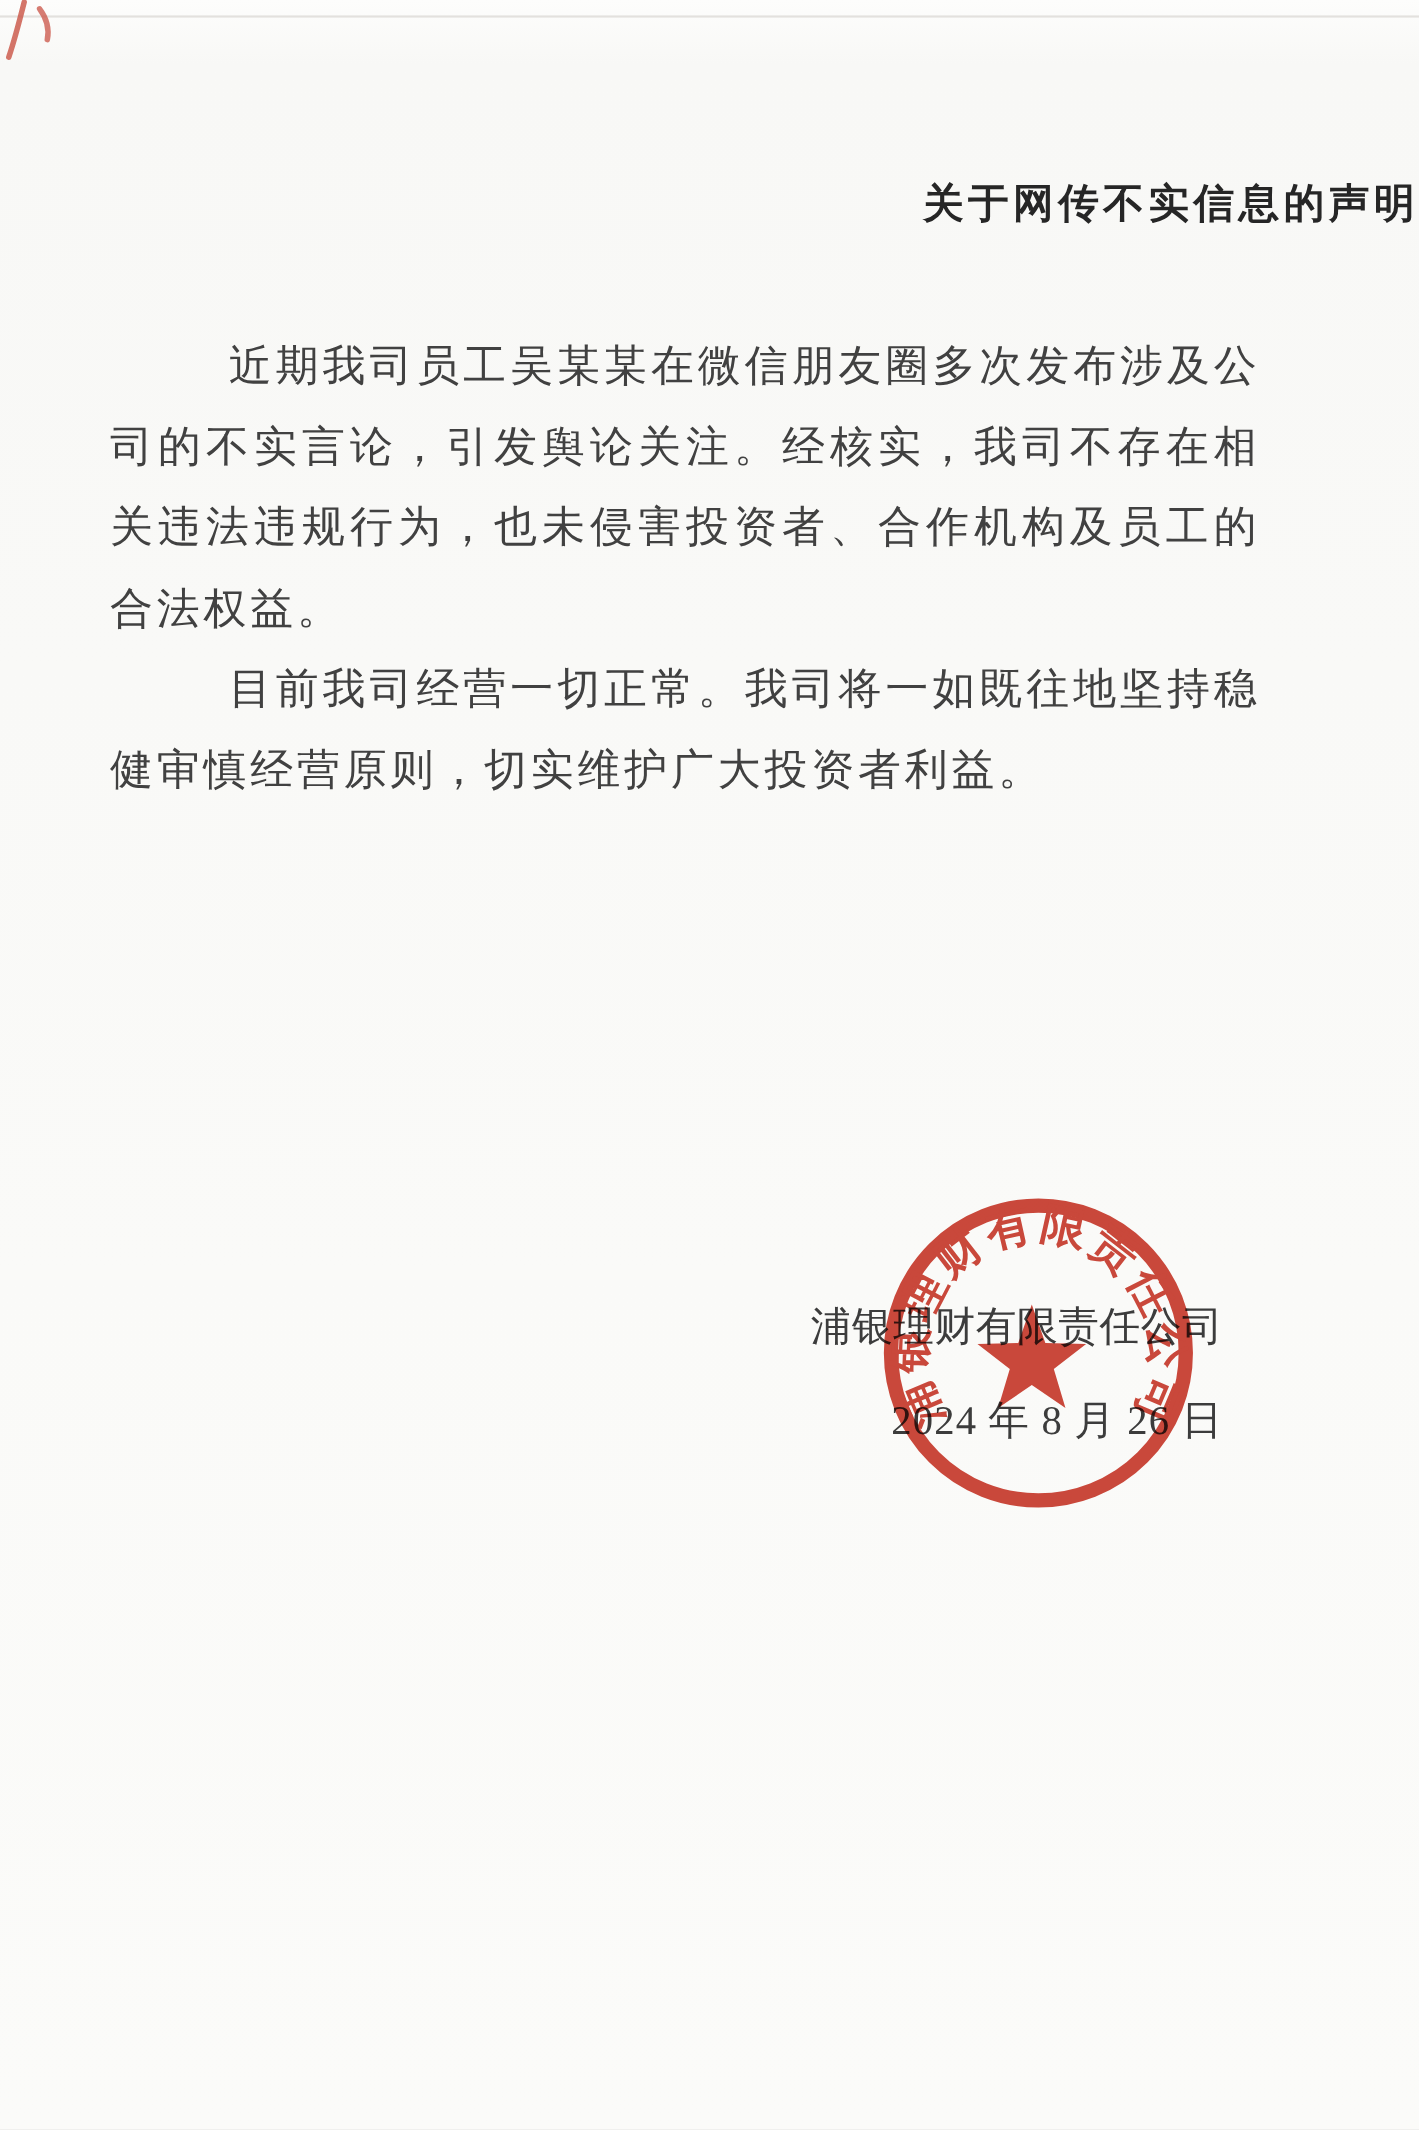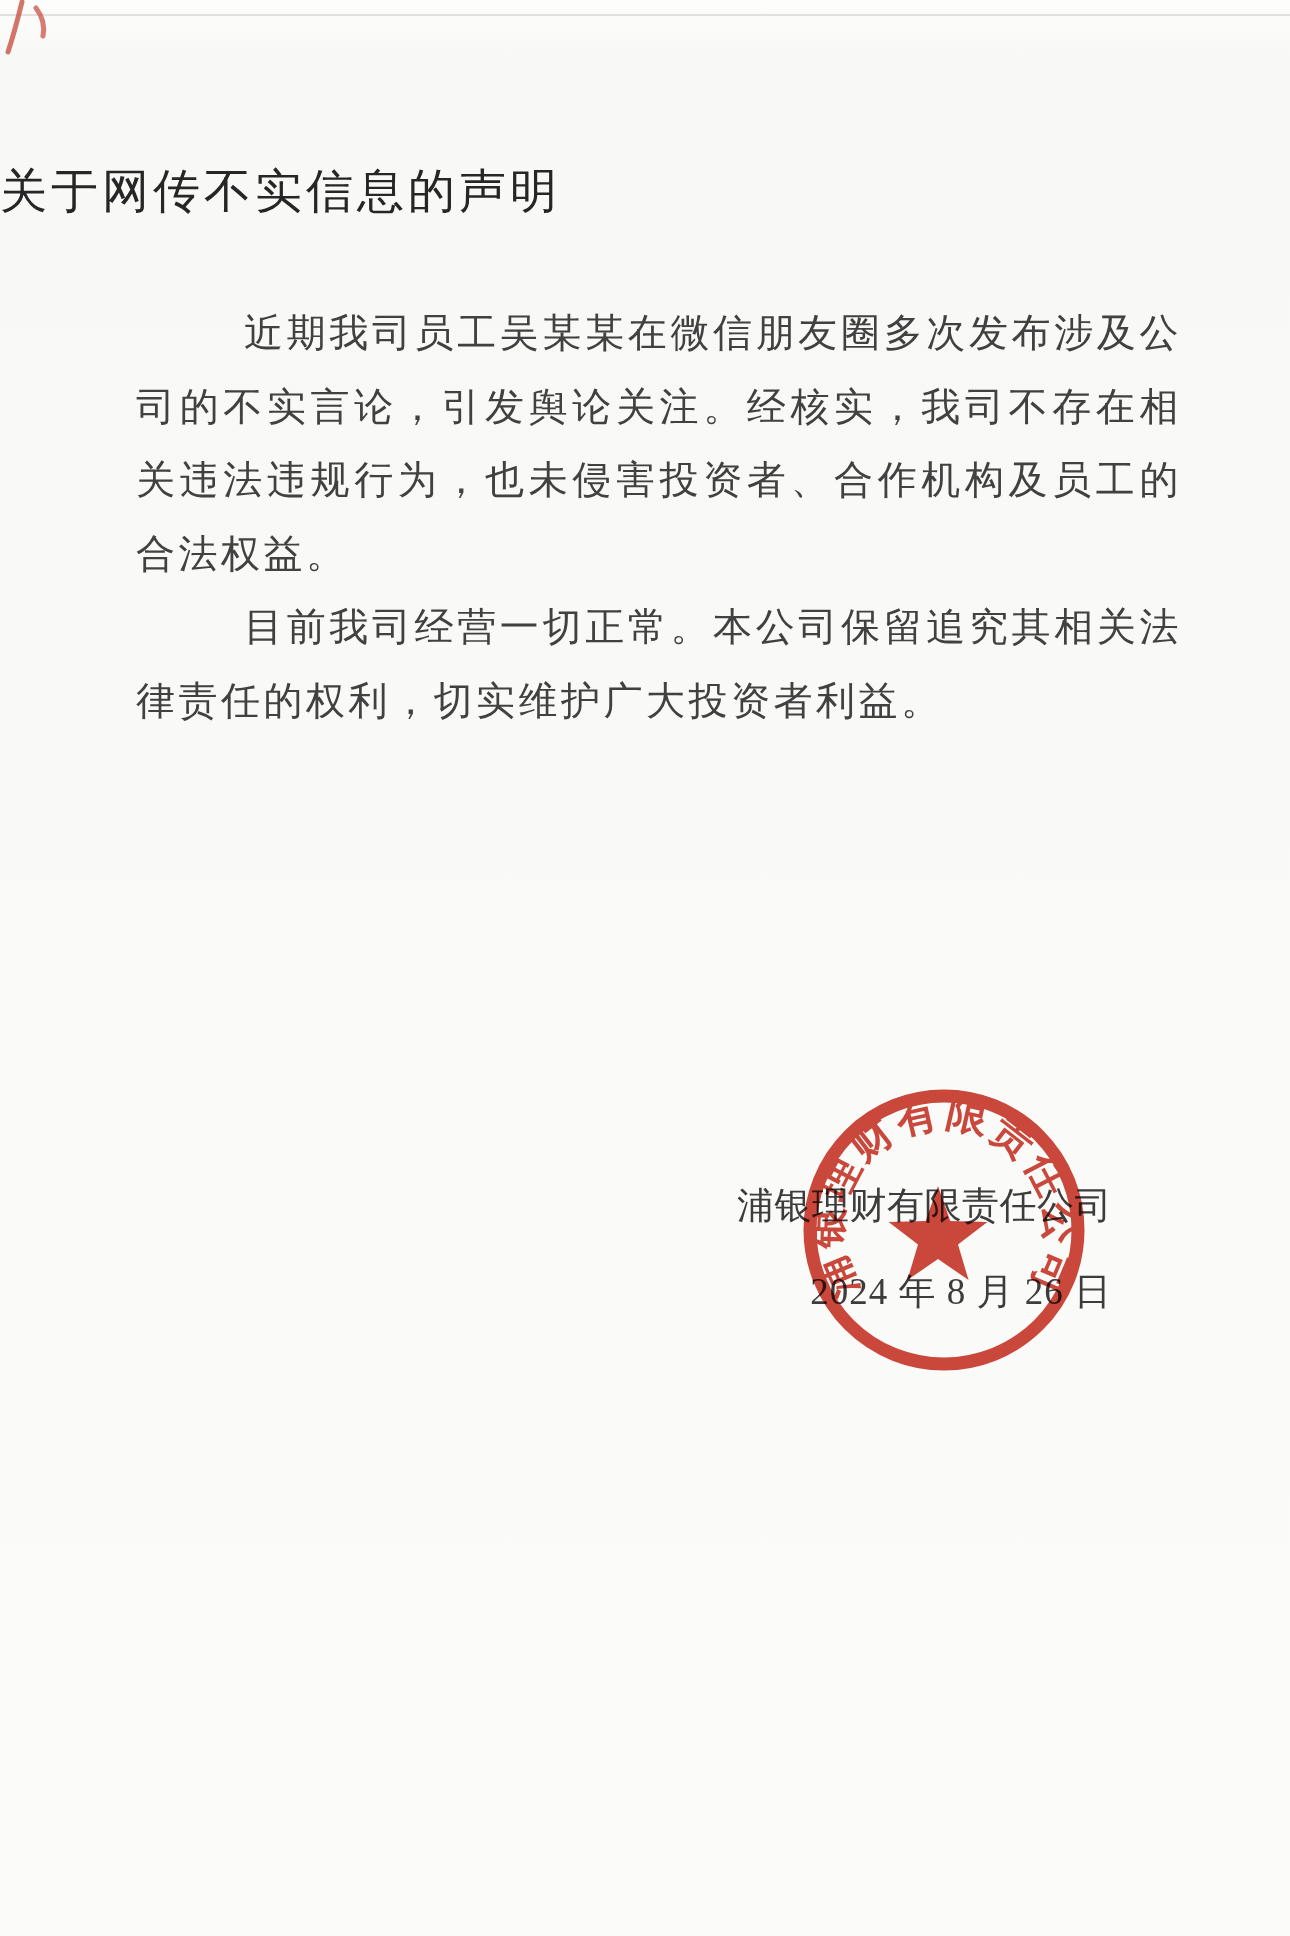--- a/index.html
+++ b/index.html
@@ -30,33 +30,32 @@
     top: 0;
     left: 2px;
     width: 70px;
     height: 80px;
   }
   .doc-title {
     position: absolute;
     top: 160px;
     left: 0;
     width: 100%;
-    text-align: left;
+    text-align: right;
     font-family: "Liberation Sans", sans-serif;
-    font-size: 47px;
-    font-weight: 400;
+    font-size: 37px;
+    font-weight: 700;
     letter-spacing: 4px;
     color: #262626;
   }
   .content {
     position: absolute;
     top: 296px;
     left: 100px;
     width: 1046px;
-    margin-left: 36px;
   }
   .content p {
     margin: 0;
     font-size: 39px;
     line-height: 73.5px;
     letter-spacing: 3.5px;
     text-align: justify;
     text-indent: 108px;
     color: #414141;
   }
@@ -104,21 +103,21 @@
 
   <svg class="corner-marks" viewBox="0 0 70 80" xmlns="http://www.w3.org/2000/svg">
     <path d="M20,2 C16,18 12,34 6,52" stroke="#c95244" stroke-width="5" fill="none" stroke-linecap="round" opacity="0.8"></path>
     <path d="M34,8 C40,16 43,26 41,36" stroke="#c95244" stroke-width="5" fill="none" stroke-linecap="round" opacity="0.75"></path>
   </svg>
 
   <div class="doc-title">关于网传不实信息的声明</div>
 
   <div class="content">
     <p>近期我司员工吴某某在微信朋友圈多次发布涉及公司的不实言论，引发舆论关注。经核实，我司不存在相关违法违规行为，也未侵害投资者、合作机构及员工的合法权益。</p>
-    <p>目前我司经营一切正常。本公司保留追究其相关法律责任的权利，切实维护广大投资者利益。</p>
+    <p>目前我司经营一切正常。我司将一如既往地坚持稳健审慎经营原则，切实维护广大投资者利益。</p>
   </div>
 
   <div class="signature">
     <div class="company">浦银理财有限责任公司</div>
     <div class="date">2024 年 8 月 26 日</div>
   </div>
 
   <svg class="seal" viewBox="-150 -150 300 300" xmlns="http://www.w3.org/2000/svg">
 
     <circle cx="0" cy="0" r="134" fill="none" stroke="#c9392b" stroke-width="13"></circle>

